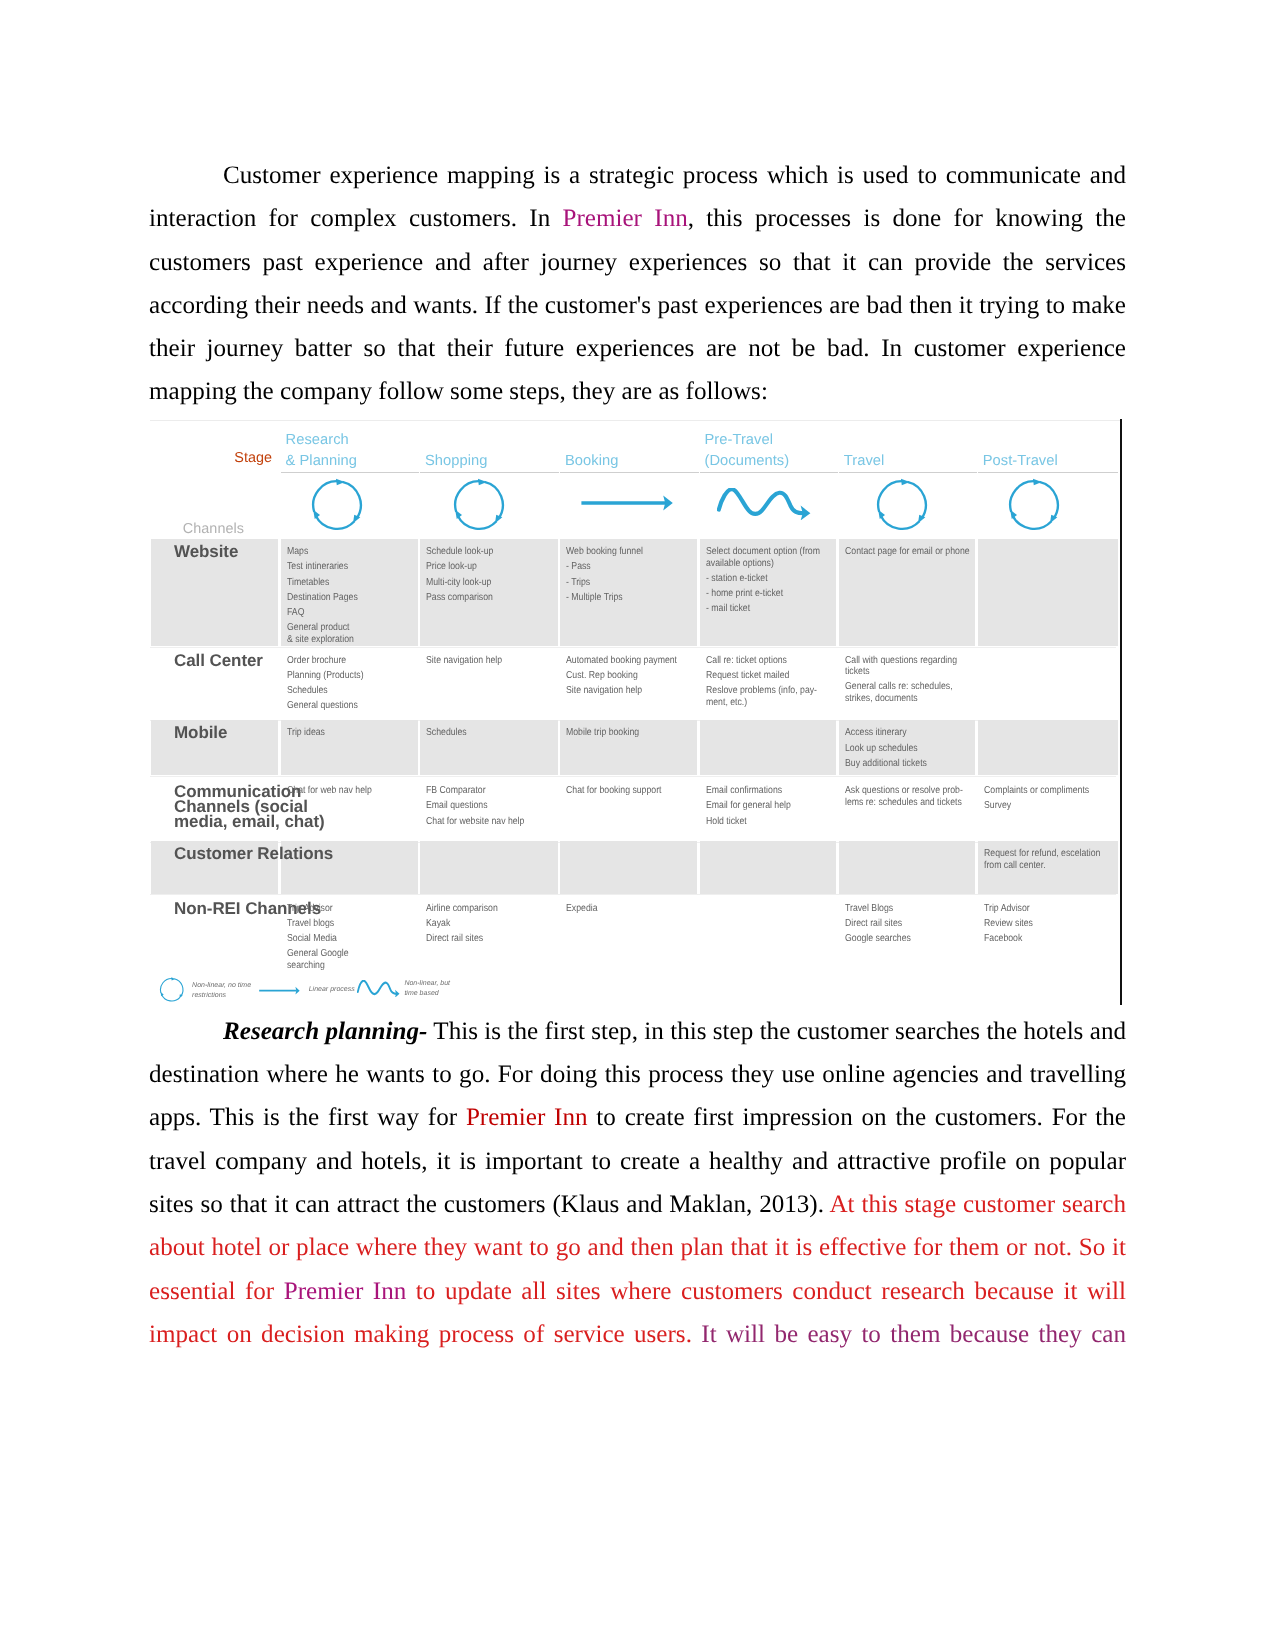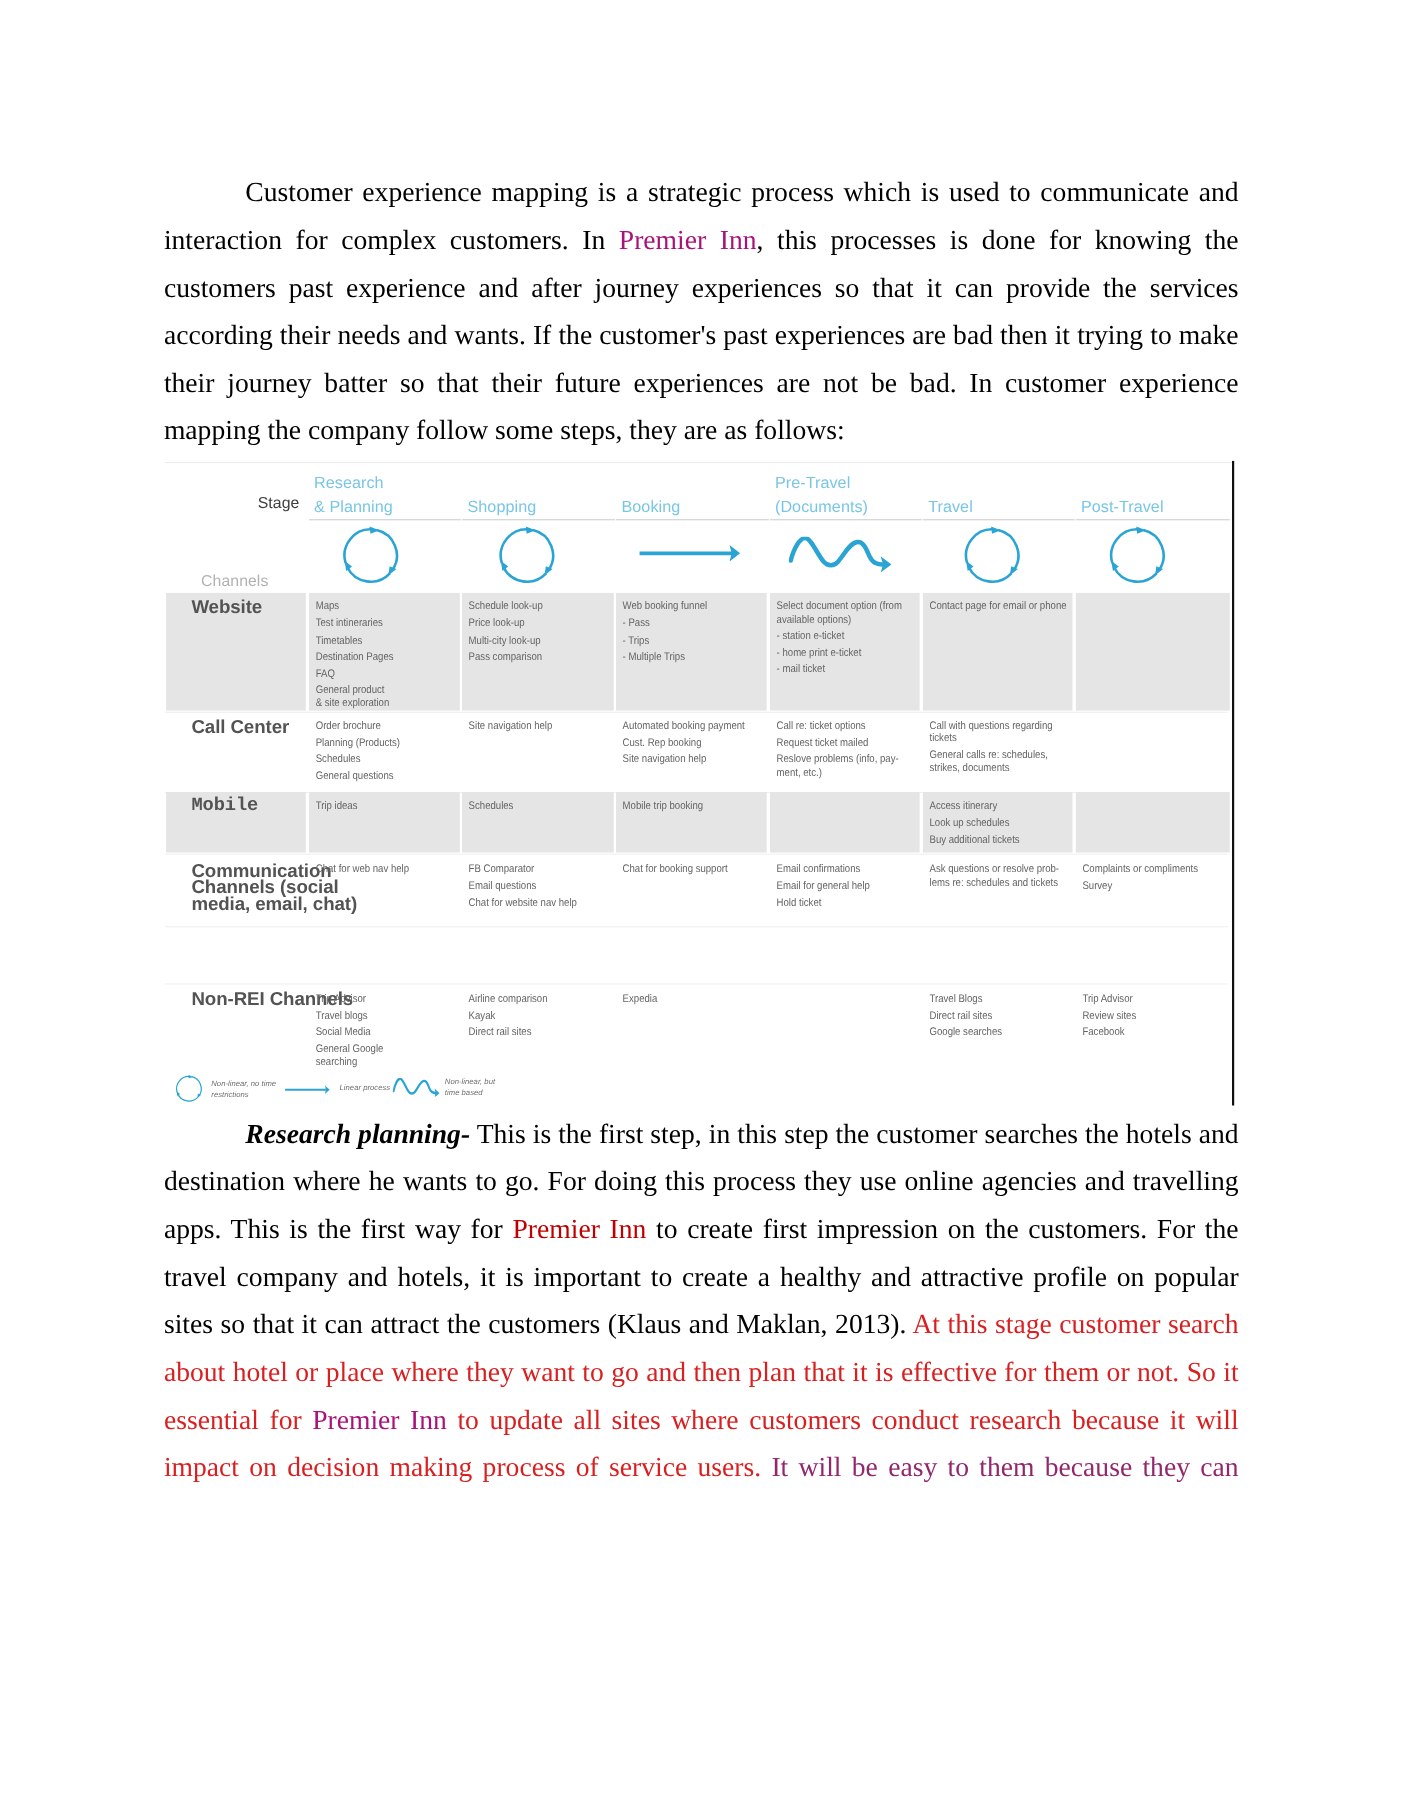--- a/index.html
+++ b/index.html
@@ -24,21 +24,21 @@
   .lead{font-weight:bold;font-style:italic;}
 
   
   .map{position:relative;width:972px;height:586px;margin:5px 0 0 1px;
        font-family:"Liberation Sans",sans-serif;background:#fff;}
   .map .inner{filter:blur(0.4px);}
   .map .topline{position:absolute;left:0;top:1.5px;width:972px;height:1.2px;background:#ececec;}
   .map .rightrule{position:absolute;right:0;top:0;width:2.2px;height:586px;background:#111;}
   .map .inner{position:absolute;left:0;top:0;width:966px;height:586px;}
 
-  .stage-word{position:absolute;font-size:14.4px;color:#404040;letter-spacing:0.05px;line-height:14.4px;}
+  .stage-word{position:absolute;font-size:14.4px;color:#c2410c;letter-spacing:0.05px;line-height:14.4px;}
   .channels-word{position:absolute;font-size:14.4px;color:#b2b2b2;letter-spacing:0.05px;line-height:14.4px;margin-left:24px;}
   .stage-name{position:absolute;font-size:14.7px;color:#79c6e4;line-height:20.5px;letter-spacing:0.05px;white-space:pre;}
   .stage-underline{position:absolute;height:1px;background:#cfcfcf;}
   .icon-wrap{position:absolute;line-height:0;font-size:0;display:block;}
 
   .maprow{position:absolute;left:0;width:966px;}
   .maprow .rowlabel{position:absolute;left:24px;font-size:17px;font-weight:bold;
       color:#535353;line-height:15.1px;white-space:pre;letter-spacing:-0.08px;}
   .maprow .shade{position:absolute;background:#e5e5e5;}
   .maprow .cell{position:absolute;font-size:10.05px;color:#636363;line-height:11.55px;
@@ -150,40 +150,52 @@
           </div>
           <div class="rowsep" style="top: 301.5px;"></div>
           <div class="maprow" style="top: 301px; height: 55.4px;">
             <div class="shade" style="left: 1px; top: 0px; width: 127px; height: 55.4px;"></div>
             <div class="shade" style="left: 130.5px; top: 0px; width: 137px; height: 55.4px;"></div>
             <div class="shade" style="left: 270px; top: 0px; width: 137.5px; height: 55.4px;"></div>
             <div class="shade" style="left: 410px; top: 0px; width: 137px; height: 55.4px;"></div>
             <div class="shade" style="left: 549.5px; top: 0px; width: 136.8px; height: 55.4px;"></div>
             <div class="shade" style="left: 688.8px; top: 0px; width: 136.4px; height: 55.4px;"></div>
             <div class="shade" style="left: 827.7px; top: 0px; width: 140px; height: 55.4px;"></div>
-            <div class="rowlabel" style="top: 5.7px; font-family: Liberation Mono, monospace;">Mobile</div>
+            <div class="rowlabel" style="top: 5.7px;">Mobile</div>
             <div class="cell" style="left: 136.8px; top: 7.7px; width: 129.5px;"><div>Trip ideas</div></div>
             <div class="cell" style="left: 276.3px; top: 7.7px; width: 130px;"><div>Schedules</div></div>
             <div class="cell" style="left: 416.3px; top: 7.7px; width: 129.5px;"><div>Mobile trip booking</div></div>
             <div class="cell" style="left: 695.1px; top: 7.7px; width: 128.9px;"><div>Access itinerary</div><div>Look up schedules</div><div>Buy additional tickets</div></div>
           </div>
           <div class="rowsep" style="top: 356.9px;"></div>
           <div class="maprow" style="top: 356.4px; height: 66.2px;">
             <div class="rowlabel" style="top: 8.7px;">Communication
 Channels (social
 media, email, chat)</div>
             <div class="cell" style="left: 136.8px; top: 10px; width: 129.5px;"><div>Chat for web nav help</div></div>
             <div class="cell" style="left: 276.3px; top: 10px; width: 130px;"><div>FB Comparator</div><div>Email questions</div><div>Chat for website nav help</div></div>
             <div class="cell" style="left: 416.3px; top: 10px; width: 129.5px;"><div>Chat for booking support</div></div>
             <div class="cell" style="left: 555.8px; top: 10px; width: 129.3px;"><div>Email confirmations</div><div>Email for general help</div><div>Hold ticket</div></div>
             <div class="cell" style="left: 695.1px; top: 10px; width: 128.9px;"><div>Ask questions or resolve prob-
 lems re: schedules and tickets</div></div>
             <div class="cell" style="left: 834px; top: 10px; width: 128px;"><div>Complaints or compliments</div><div>Survey</div></div>
           </div>
           <div class="rowsep" style="top: 423.1px;"></div>
+          <div class="maprow" style="top: 422.6px; height: 52.3px;">
+            <div class="shade" style="left: 1px; top: 0px; width: 127px; height: 52.3px;"></div>
+            <div class="shade" style="left: 130.5px; top: 0px; width: 137px; height: 52.3px;"></div>
+            <div class="shade" style="left: 270px; top: 0px; width: 137.5px; height: 52.3px;"></div>
+            <div class="shade" style="left: 410px; top: 0px; width: 137px; height: 52.3px;"></div>
+            <div class="shade" style="left: 549.5px; top: 0px; width: 136.8px; height: 52.3px;"></div>
+            <div class="shade" style="left: 688.8px; top: 0px; width: 136.4px; height: 52.3px;"></div>
+            <div class="shade" style="left: 827.7px; top: 0px; width: 140px; height: 52.3px;"></div>
+            <div class="rowlabel" style="top: 4.5px;">Customer Relations</div>
+            <div class="cell" style="left: 834px; top: 6.7px; width: 128px;"><div>Request for refund, escelation
+from call center.</div></div>
+          </div>
           <div class="rowsep" style="top: 475.4px;"></div>
           <div class="maprow" style="top: 474.9px; height: 57px;">
             <div class="rowlabel" style="top: 7.1px;">Non-REI Channels</div>
             <div class="cell" style="left: 136.8px; top: 9px; width: 129.5px;"><div>Trip Advisor</div><div>Travel blogs</div><div>Social Media</div><div>General Google
 searching</div></div>
             <div class="cell" style="left: 276.3px; top: 9px; width: 130px;"><div>Airline comparison</div><div>Kayak</div><div>Direct rail sites</div></div>
             <div class="cell" style="left: 416.3px; top: 9px; width: 129.5px;"><div>Expedia</div></div>
             <div class="cell" style="left: 695.1px; top: 9px; width: 128.9px;"><div>Travel Blogs</div><div>Direct rail sites</div><div>Google searches</div></div>
             <div class="cell" style="left: 834px; top: 9px; width: 128px;"><div>Trip Advisor</div><div>Review sites</div><div>Facebook</div></div>
           </div>

